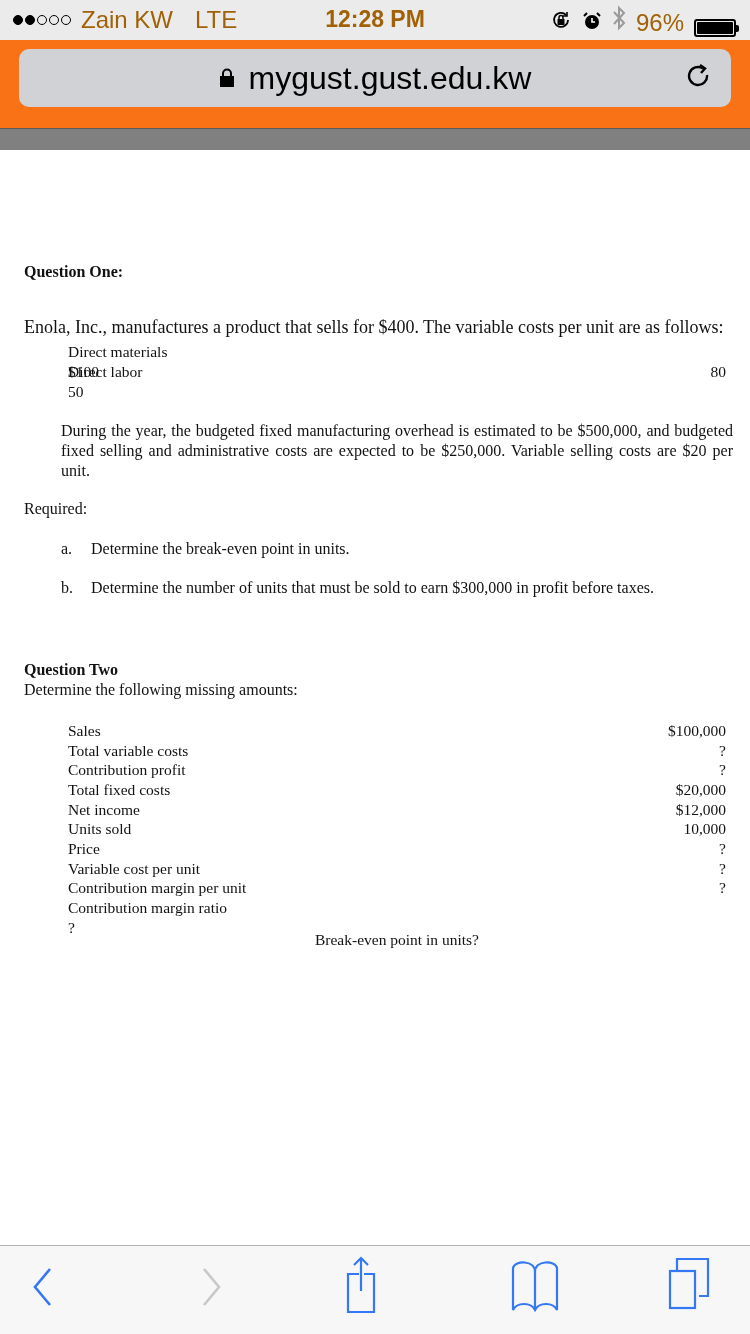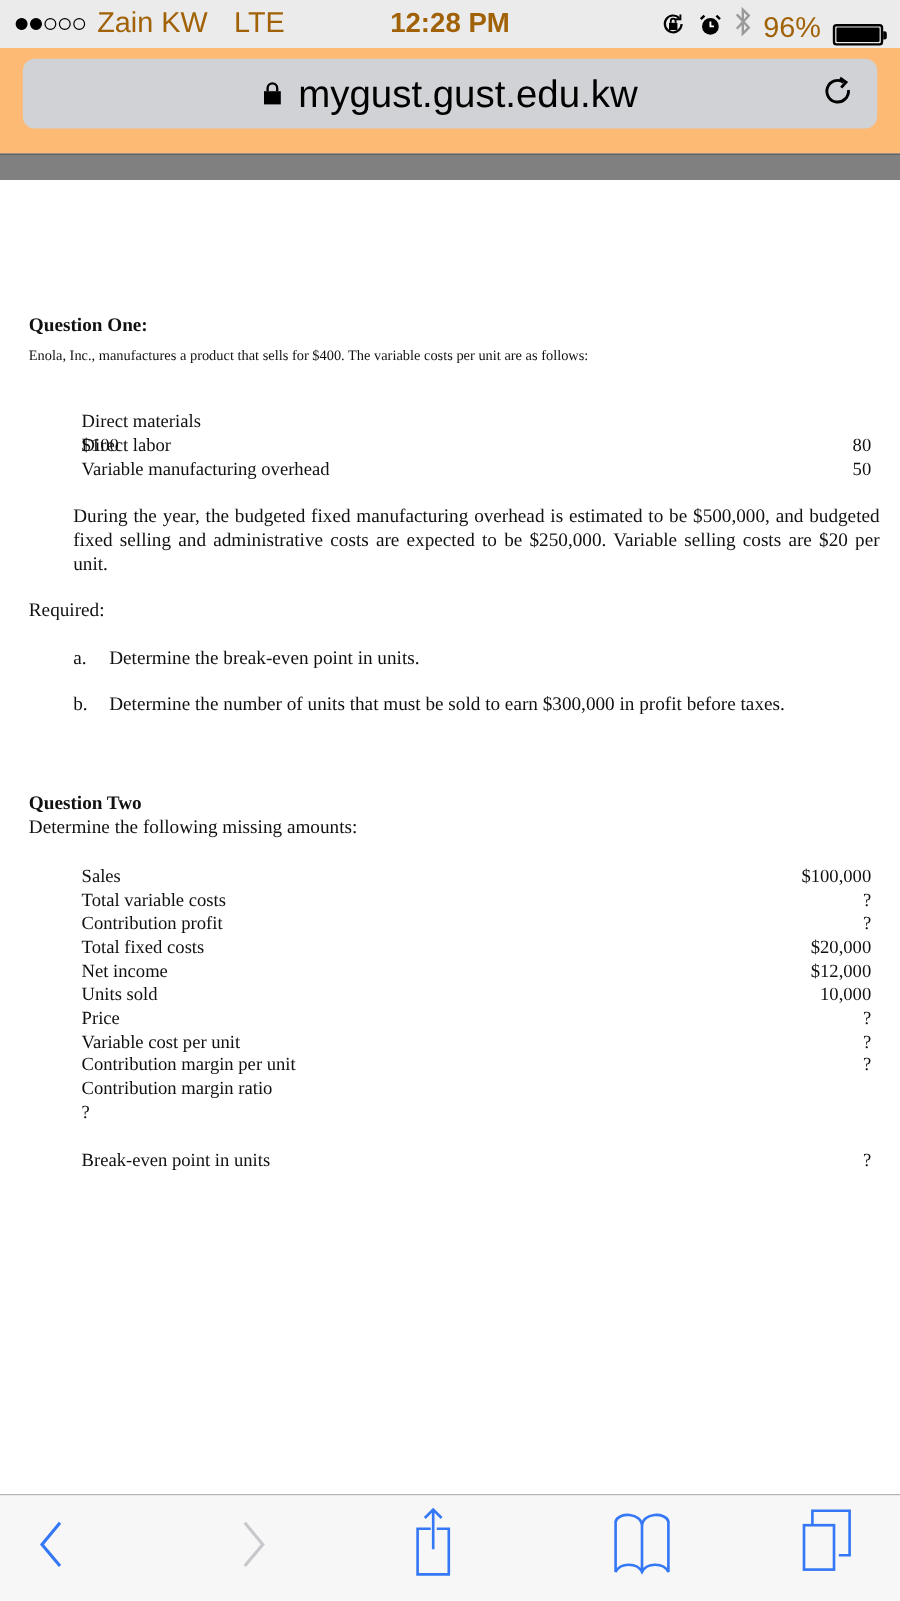--- a/index.html
+++ b/index.html
@@ -12,21 +12,21 @@
   .dot { width:10px; height:10px; border-radius:50%; border:1.2px solid #000; box-sizing:border-box; }
   .dot.full { background:#000; }
   .carrier { margin-right:22px; }
   .sb-time { position:absolute; left:0; width:750px; top:6px; text-align:center; font-weight:bold; font-size:23px; }
   .sb-right { position:absolute; right:14px; top:5px; display:flex; align-items:flex-end; gap:10px; }
   .battery { width:42px; height:18px; border:2px solid #000; border-radius:3px; position:relative; box-sizing:border-box; padding:1px; }
   .battery .fill { width:100%; height:100%; background:#000; border-radius:1px; }
   .battery::after { content:""; position:absolute; right:-5px; top:4px; width:3px; height:7px; background:#000; border-radius:0 2px 2px 0; }
 
   
-  .urlarea { position:absolute; left:0; top:40px; width:750px; height:88px; background:#fdba74; }
+  .urlarea { position:absolute; left:0; top:40px; width:750px; height:88px; background:#f97316; }
   .urlbar { position:absolute; left:19px; top:9px; width:712px; height:58px; background:#d1d2d6; border-radius:10px; }
   .url { position:absolute; left:0; width:712px; top:11px; text-align:center; font-size:32px; color:#000; }
   .lock { display:inline-block; vertical-align:middle; margin-right:14px; position:relative; top:-3px; }
   .reload { position:absolute; right:18px; top:14px; }
 
   .grayband { position:absolute; left:0; top:128px; width:750px; height:21px; background:#808080; border-top:1px solid #5a5a5a; }
 
   
   .doc { position:absolute; left:0; top:149px; width:750px; font-family:"Liberation Serif", serif; color:#111; font-size:16px; }
   .abs { position:absolute; white-space:nowrap; }
@@ -98,32 +98,31 @@
           <path d="M20 12a9 9 0 1 1-4-6.5" fill="none" stroke="#000" stroke-width="2.4"></path>
           <path d="M13 2l5 3.5-4 4.5" fill="none" stroke="#000" stroke-width="2.4"></path>
         </svg>
     </span>
   </div>
 </div>
 <div class="grayband"></div>
 
 <div class="doc">
   <div class="abs bold" style="left:24px; top:114px; font-size:16px;">Question One:</div>
-  <div class="abs" style="left:24px; top:140px; font-size:12px;">Enola, Inc., manufactures a product that sells for $400. The variable costs per unit are as follows:</div>
+  <div class="abs" style="left:24px; top:168px; font-size:18px;">Enola, Inc., manufactures a product that sells for $400. The variable costs per unit are as follows:</div>
 
   <div class="row" style="top:193px;flex-direction:column;">
     <span>Direct materials</span>
     <span>$100</span>
   </div>
   <div class="row" style="top:213px;">
     <span>Direct labor</span>
     <span>80</span>
   </div>
   <div class="row" style="top:233px;">
-    <span>Variable manufacturing overhead</span>
     <span>50</span>
   </div>
 
   <div class="para" style="top:272px;">During the year, the budgeted fixed manufacturing overhead is estimated to be $500,000, and budgeted fixed selling and administrative costs are expected to be $250,000. Variable selling costs are $20 per unit.</div>
 
   <div class="abs u" style="left:24px; top:351px;">Required:</div>
 
   <div class="abs" style="left:61px; top:391px;">a.</div>
   <div class="abs" style="left:91px; top:391px;">Determine the break-even point in units.</div>
   <div class="abs" style="left:61px; top:430px;">b.</div>
@@ -165,21 +164,21 @@
       <span>?</span>
     </div>
   <div class="row" style="top:729px;">
       <span>Contribution margin per unit</span>
       <span>?</span>
     </div>
   <div class="row" style="top:749px;flex-direction:column;">
       <span>Contribution margin ratio</span>
       <span>?</span>
     </div>
-  <div class="row" style="top:809px;">
+  <div class="row" style="top:781px;justify-content:center;">
       <span>Break-even point in units</span>
       <span>?</span>
     </div>
 </div>
 
 <div class="toolbar">
   <span class="tb" style="left:30px;">
     <svg width="26" height="42" viewBox="0 0 26 42">
         <path d="M20 3L5 21l15 18" fill="none" stroke="#3478f6" stroke-width="2.6"></path>
       </svg>

